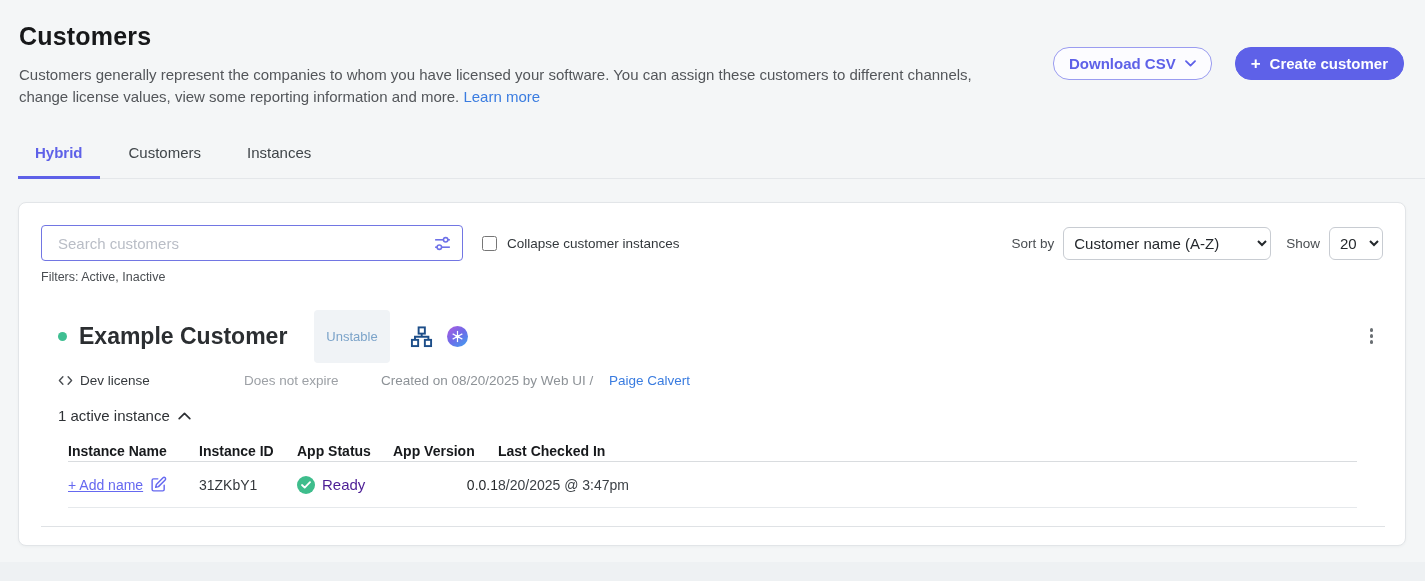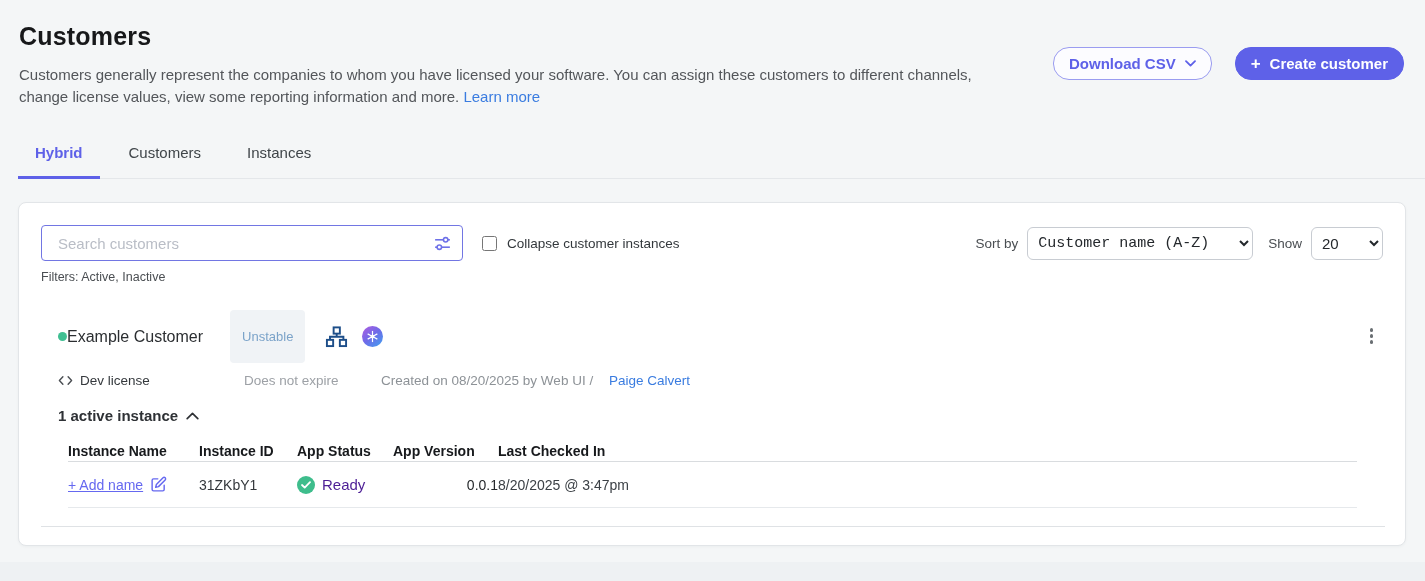--- a/index.html
+++ b/index.html
@@ -40,46 +40,46 @@
   .search-input::placeholder { color:#b9bdc6; }
   .filter-icon { position:absolute; right:11px; top:9px; cursor:pointer; }
   .collapse-group { display:flex; align-items:center; gap:10px; margin-left:19px; }
   .collapse-group input { width:15px; height:15px; cursor:pointer; }
   .collapse-label { font-size:13.5px; color:#33383c; }
   .toolbar-right { margin-left:auto; display:flex; align-items:center; }
   .ctrl-label { font-size:13.5px; color:#4a4e52; }
   select { height:33px; border:1px solid #c8ccd2; border-radius:6px; background:#fff;
            font-size:15px; color:#24282c; font-family:"Liberation Sans", sans-serif;
            padding:0 6px; margin-left:9px; cursor:pointer; }
-  .sort-select { width:226px;font-family:Liberation Mono, monospace; }
+  .sort-select { width:208px; }
   .show-label { margin-left:15px; }
-  .show-select { width:72px; }
+  .show-select { width:54px; }
   .filters-note { margin-top:9px; font-size:12.5px; color:#4a4e52; }
   
   .customer-head { margin-top:26px; display:flex; align-items:center; padding-left:17px; position:relative; }
   .status-dot { width:9px; height:9px; border-radius:50%; background:#3fbf92; flex:0 0 auto; }
-  .customer-name { font-size:16px; font-weight:400; color:#2b2e31; }
+  .customer-name { margin-left:12px; font-size:23px; font-weight:700; color:#2b2e31; }
   .channel-badge { margin-left:27px; background:#f0f3f6; color:#7ba3c9; font-size:13px;
                    padding:19px 12px; border-radius:4px; }
   .head-icon { margin-left:20px; display:inline-flex; cursor:pointer; }
   .k8s-chip { margin-left:14px; width:21px; height:21px; border-radius:50%;
               background:linear-gradient(140deg,#b05ce0 0%,#6f6ae8 48%,#3fa2f0 100%);
               display:inline-flex; align-items:center; justify-content:center; cursor:pointer; }
   .kebab { position:absolute; right:6px; top:14px; display:flex; flex-direction:column; gap:2.5px;
            padding:4px; cursor:pointer; }
   .kebab i { width:3.5px; height:3.5px; border-radius:50%; background:#6a6f73; }
   
   .license-row { margin-top:10px; display:flex; align-items:center; padding-left:17px; font-size:13.5px; }
   .license-type { display:flex; align-items:center; gap:7px; width:186px; color:#35393d; }
   .license-expiry { width:137px; color:#9da1a6; }
   .license-created { color:#8d9297; }
   .license-created a { margin-left:12px; }
   
   .instances-summary { margin-top:19px; padding-left:17px; display:flex; align-items:center; gap:8px;
-                       font-size:15px; font-weight:700; color:#2e3135; cursor:pointer; width:max-content; }
+                       font-size:15px; font-weight:400; color:#2e3135; cursor:pointer; width:max-content; }
   
   .itable { margin:19px 26px 0 27px; }
   .itable-header, .itable-row { display:grid; grid-template-columns:131px 98px 96px 105px 1fr; align-items:center; }
   .itable-header { font-size:14px; font-weight:700; color:#17191c; padding-bottom:2px;
                    border-bottom:1px solid #d9dcdf; }
   .itable-row { height:46px; border-bottom:1px solid #e6e9ec; font-size:14px; color:#34383c; }
   .add-name { display:flex; align-items:center; gap:7px; }
   .add-name a { color:#6568f0; font-size:14px; }
   .status-cell { display:flex; align-items:center; gap:7px; }
   .check-circle { width:18px; height:18px; border-radius:50%; background:#3ebd8c;

